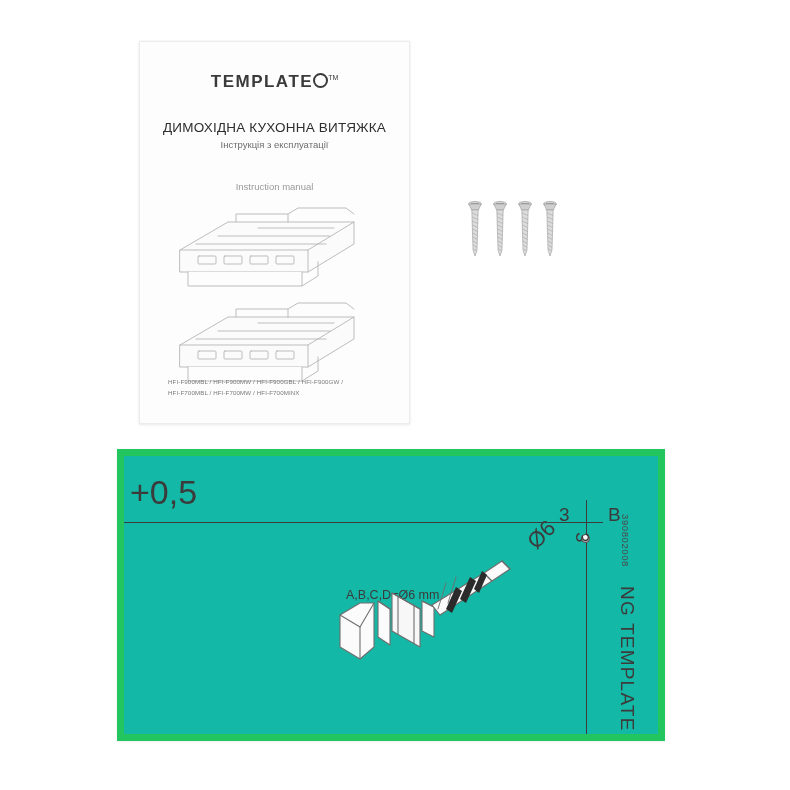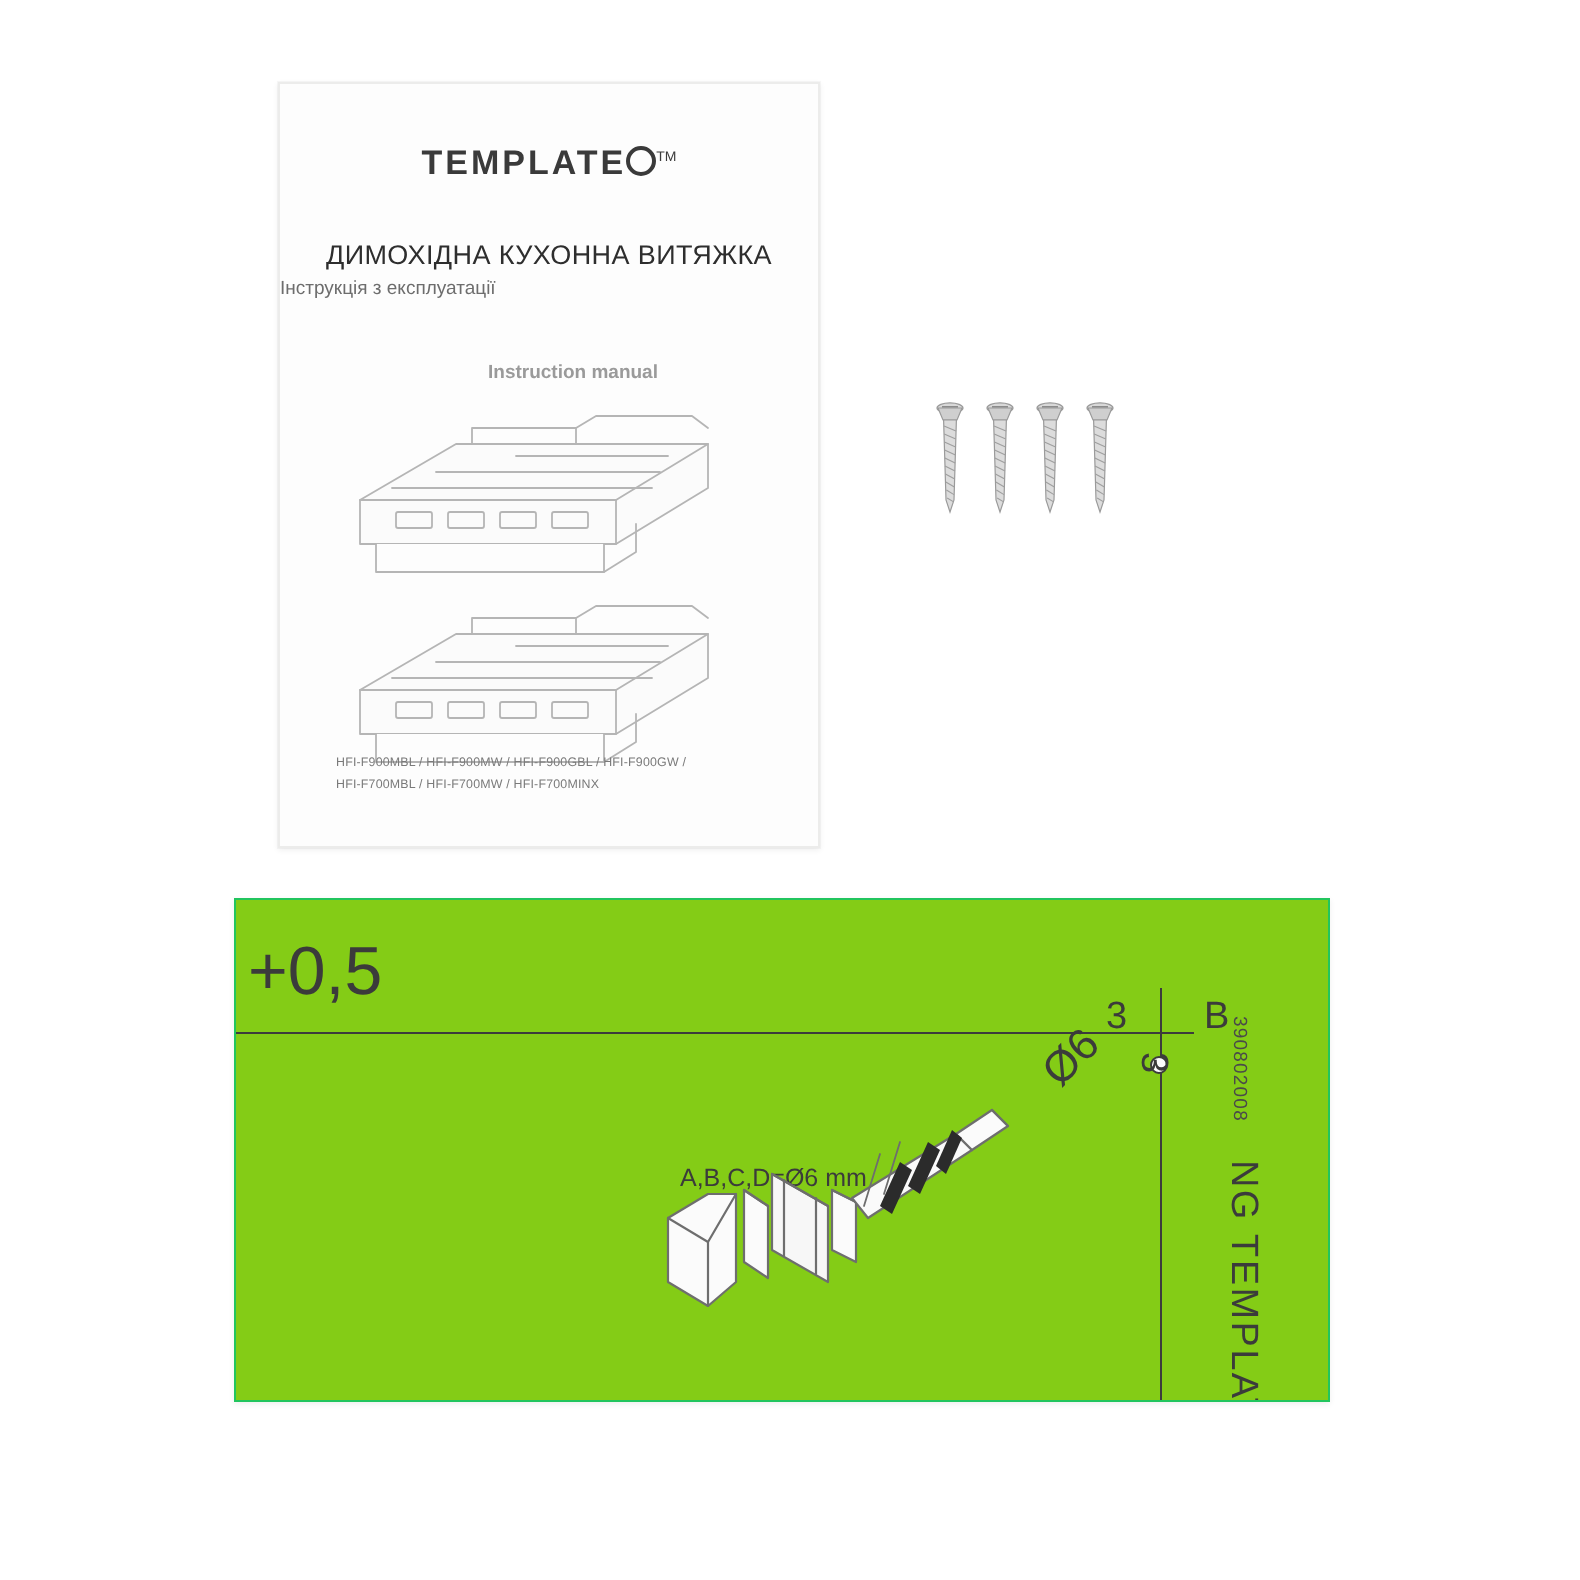--- a/index.html
+++ b/index.html
@@ -74,43 +74,42 @@
     font-size: 13.5px;
     font-weight: normal;
     letter-spacing: 0.2px;
     color: #2e2e2e;
   }
   .subtitle-ua {
     position: absolute;
     top: 97px;
     left: 0;
     width: 100%;
-    text-align: left;
+    text-align: center;
     font-size: 9.5px;
     color: #6d6d6d;
   }
   .title-en {
     position: absolute;
     top: 120px;
     left: 0;
     width: 100%;
     text-align: center;
     font-size: 14px;
     letter-spacing: 1.2px;
     color: #b9b9b9;
   }
   .subtitle-en {
     position: absolute;
     top: 139px;
-    left: 12px;
+    left: 0;
     width: 100%;
     text-align: center;
     font-size: 9.5px;
     color: #9a9a9a;
-    font-weight: bold;
   }
   .hood-art {
     position: absolute;
     top: 160px;
     left: 18px;
     width: 235px;
     height: 185px;
   }
   .models {
     position: absolute;
@@ -131,23 +130,23 @@
     width: 115px;
     height: 66px;
   }
 
   
   .template {
     position: absolute;
     left: 117px;
     top: 449px;
     width: 548px;
-    height: 252px;
-    background: #84cc16;
-    border: 1px solid #22c55e;
+    height: 292px;
+    background: #14b8a6;
+    border: 7px solid #22c55e;
     box-shadow: 0 1px 3px rgba(0,0,0,0.07);
     overflow: hidden;
     box-sizing: border-box;
   }
   .tpl-big-dim {
     position: absolute;
     left: 6px;
     top: 17px;
     font-size: 34px;
     color: #3b3b3b;

